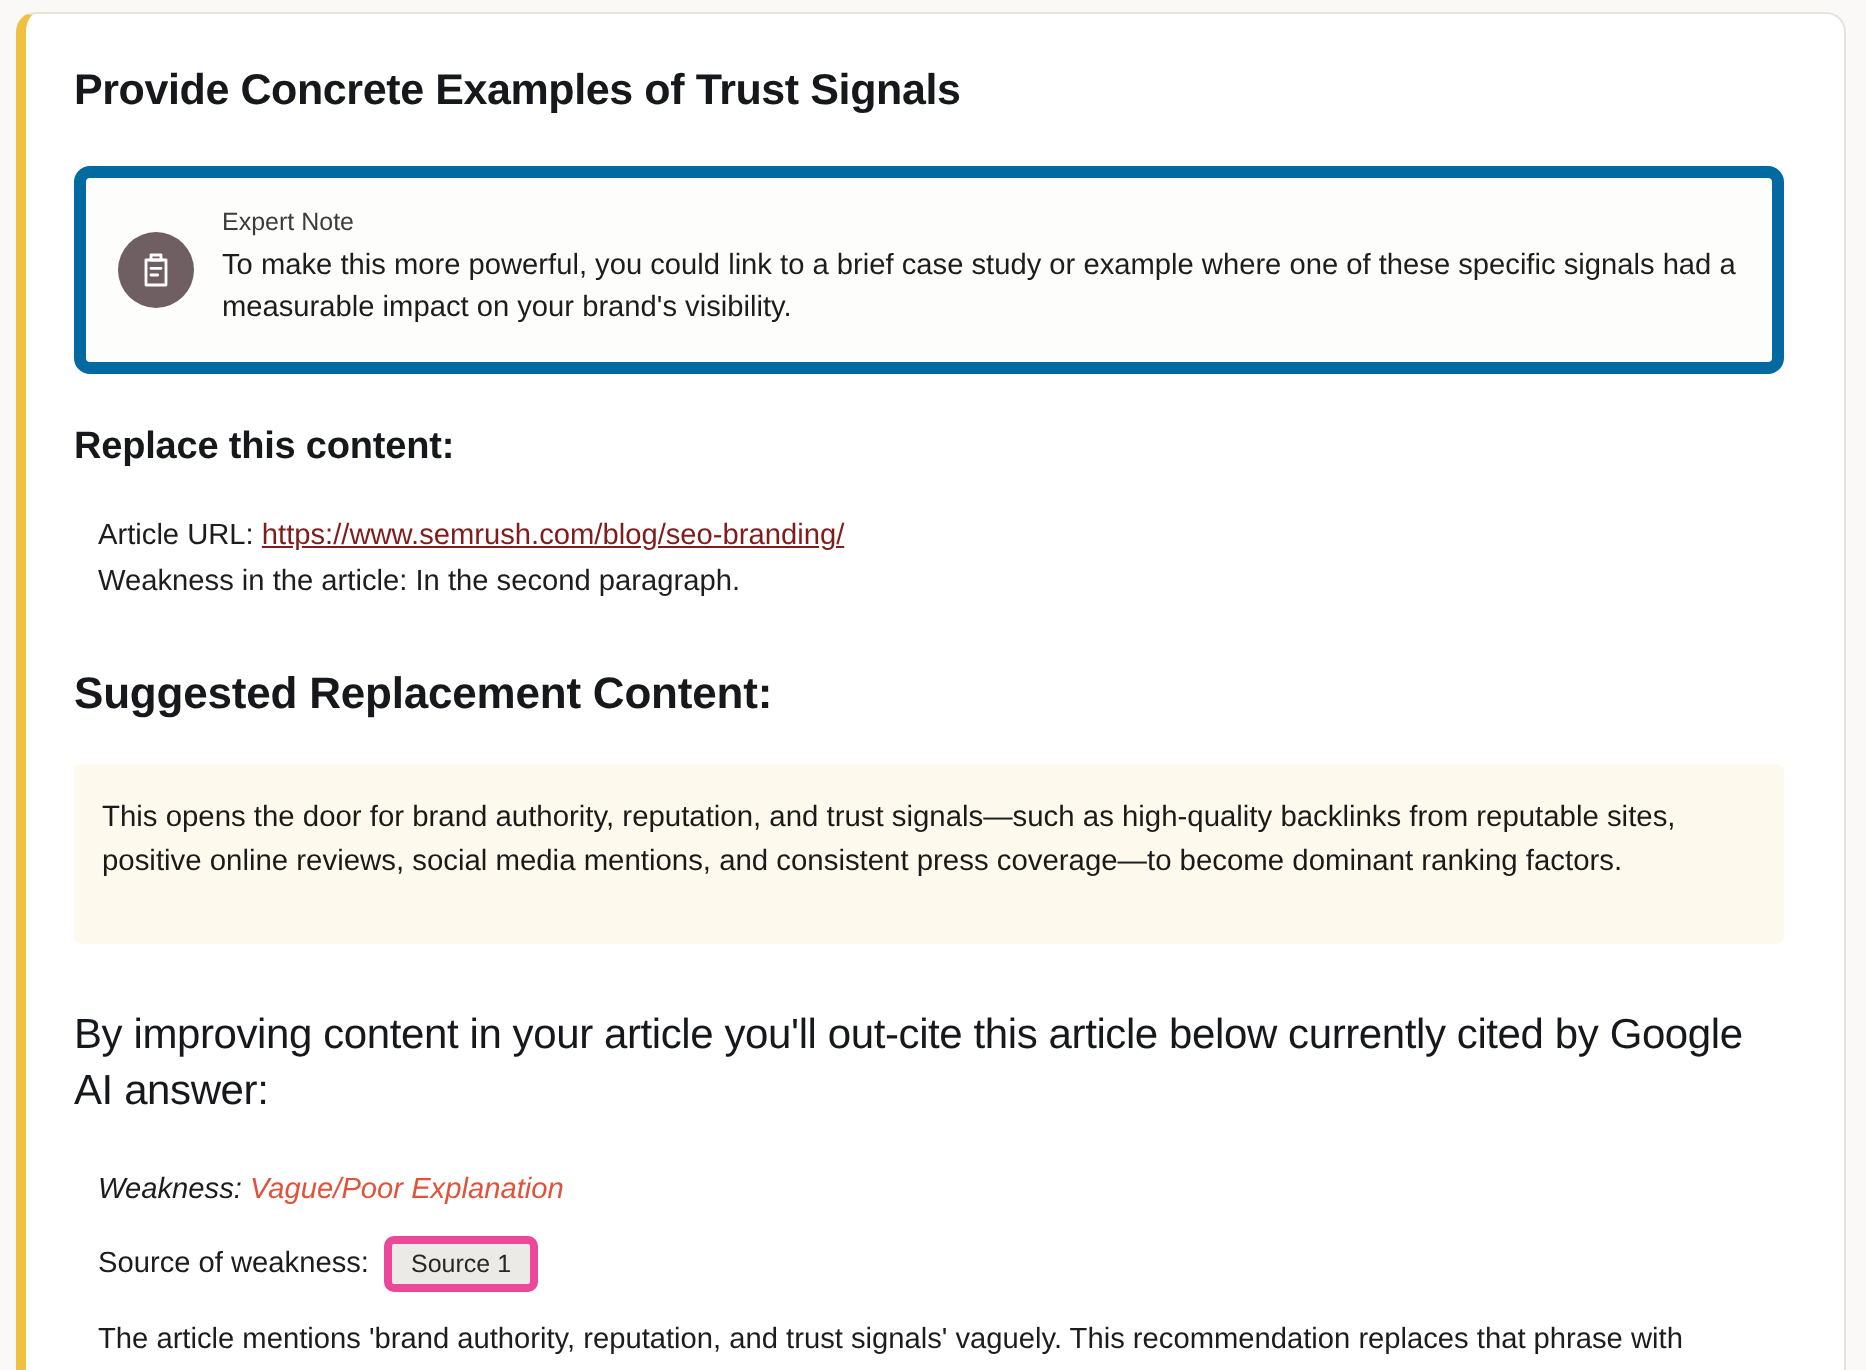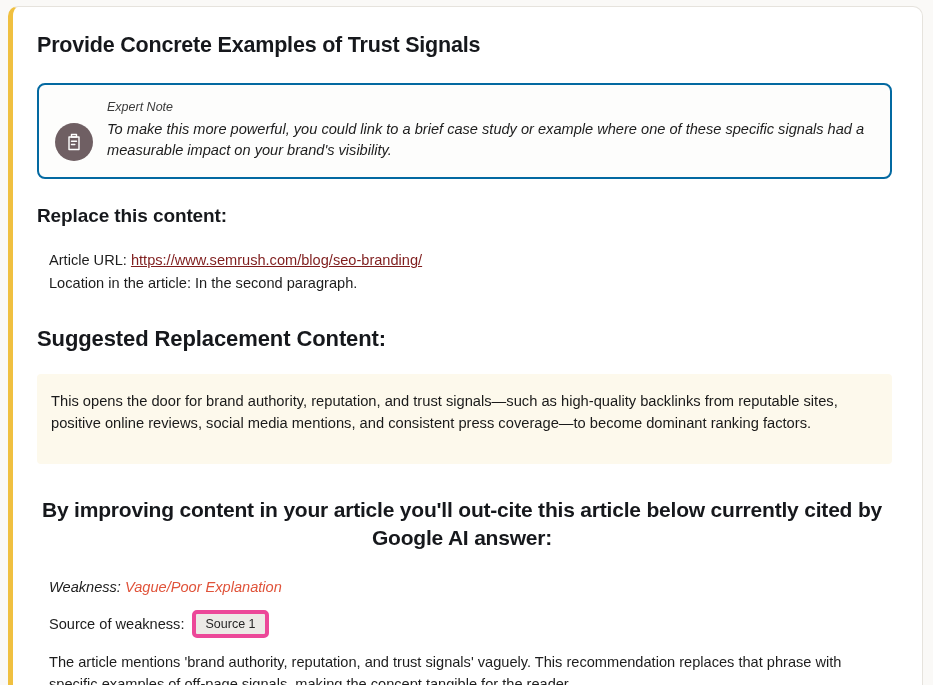--- a/index.html
+++ b/index.html
@@ -51,28 +51,27 @@
     font-size: 14.5px;
     font-weight: bold;
     font-family: "Liberation Sans", sans-serif;
     padding: 16px 22px;
     cursor: pointer;
     white-space: nowrap;
   }
 
   .expert-note {
     margin: 24px 6px 0 6px;
-    border: 2px solid #0369a1;
+    border: 6px solid #0369a1;
     border-radius: 8px;
     background: #fdfdfc;
     padding: 14px 16px 16px 16px;
     display: flex;
     gap: 14px;
-    align-items: flex-end;
-    font-style: italic;
+    align-items: center;
   }
   .note-icon {
     flex: 0 0 auto;
     width: 38px;
     height: 38px;
     border-radius: 50%;
     background: #6f5f63;
     display: flex;
     align-items: center;
     justify-content: center;
@@ -100,27 +99,26 @@
   }
   .section-h2 {
     font-size: 22px;
     font-weight: bold;
     letter-spacing: -0.1px;
     margin: 30px 0 0 6px;
     color: #16181c;
   }
   .section-h3 {
     font-size: 21px;
-    font-weight: bold;
+    font-weight: normal;
     letter-spacing: -0.2px;
     margin: 32px 0 0 6px;
     line-height: 1.35;
     max-width: 850px;
     color: #16181c;
-    text-align: center;
   }
 
   .kv {
     font-size: 14.6px;
     margin: 0 0 0 18px;
     line-height: 1.6;
     color: #1d1d1d;
   }
   .kv.first { margin-top: 22px; }
   .kv .key { color: #1d1d1d; }
@@ -199,21 +197,21 @@
   </div>
 
   <div class="section-h1">Replace this content:</div>
 
   <div class="kv first">
     <span class="key">Article URL:</span>
     <a href="#">https://www.semrush.com/blog/seo-branding/</a>
   </div>
 
   <div class="kv">
-    <span class="key">Location in the article:</span>
+    <span class="key">Weakness in the article:</span>
     <span>In the second paragraph.</span>
   </div>
 
   <div class="section-h2">Suggested Replacement Content:</div>
 
   <div class="replacement-box">
     <p>This opens the door for brand authority, reputation, and trust signals—such as high-quality backlinks from reputable sites, positive online reviews, social media mentions, and consistent press coverage—to become dominant ranking factors.</p>
   </div>
 
   <div class="section-h3">By improving content in your article you'll out-cite this article below currently cited by Google AI answer:</div>

